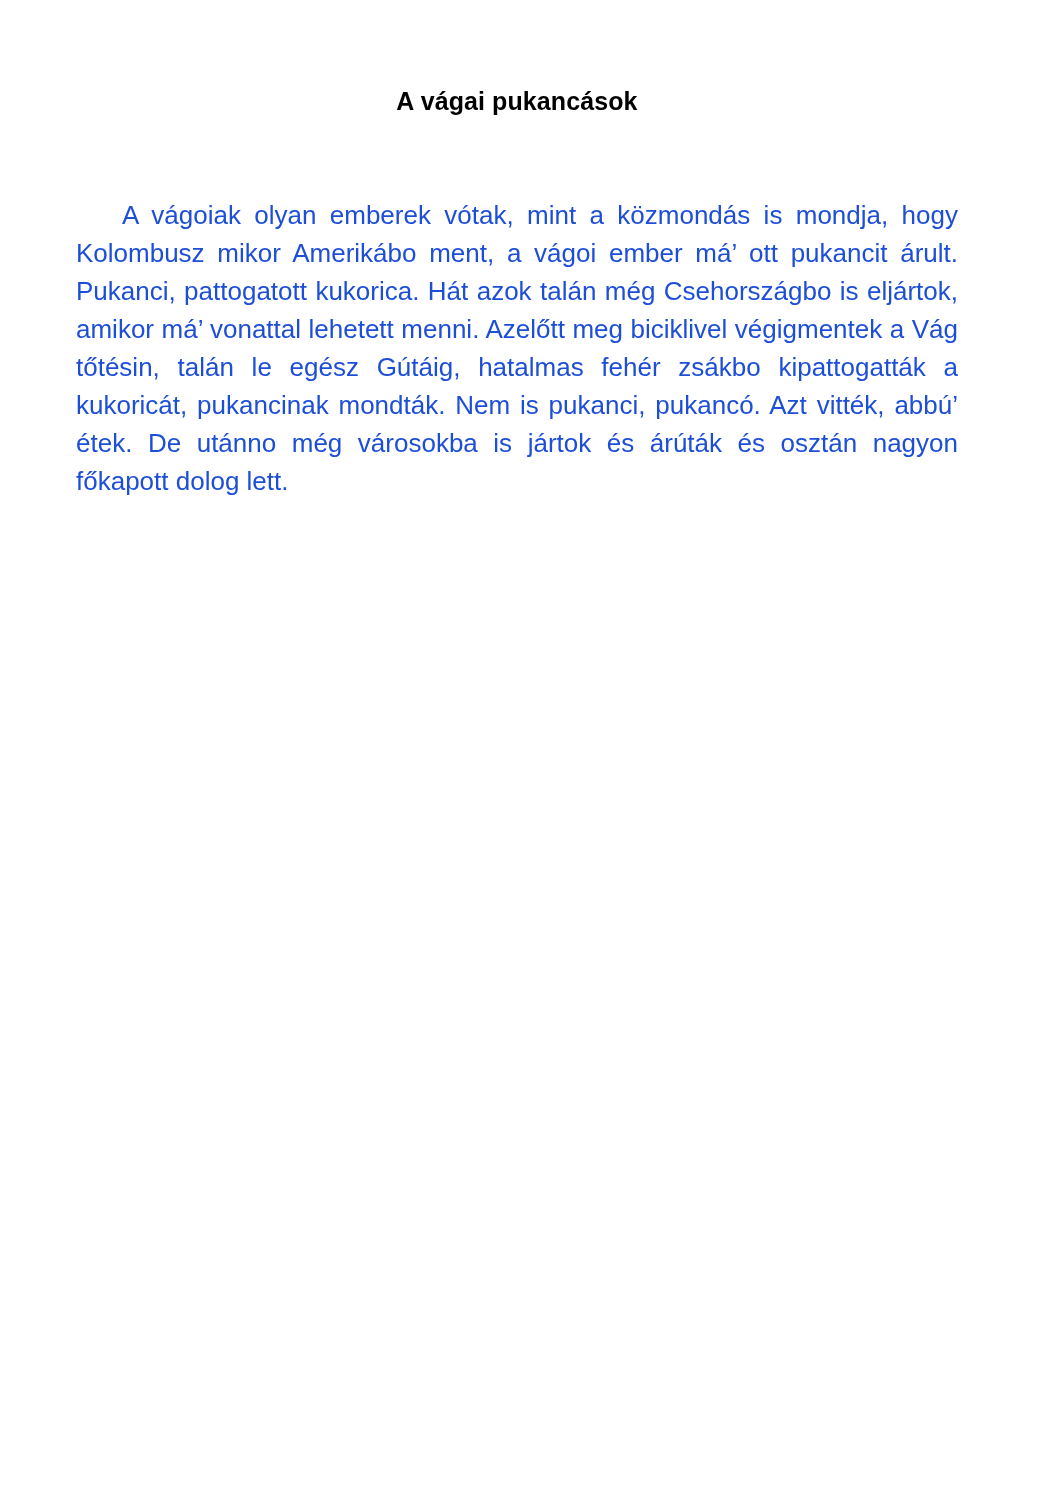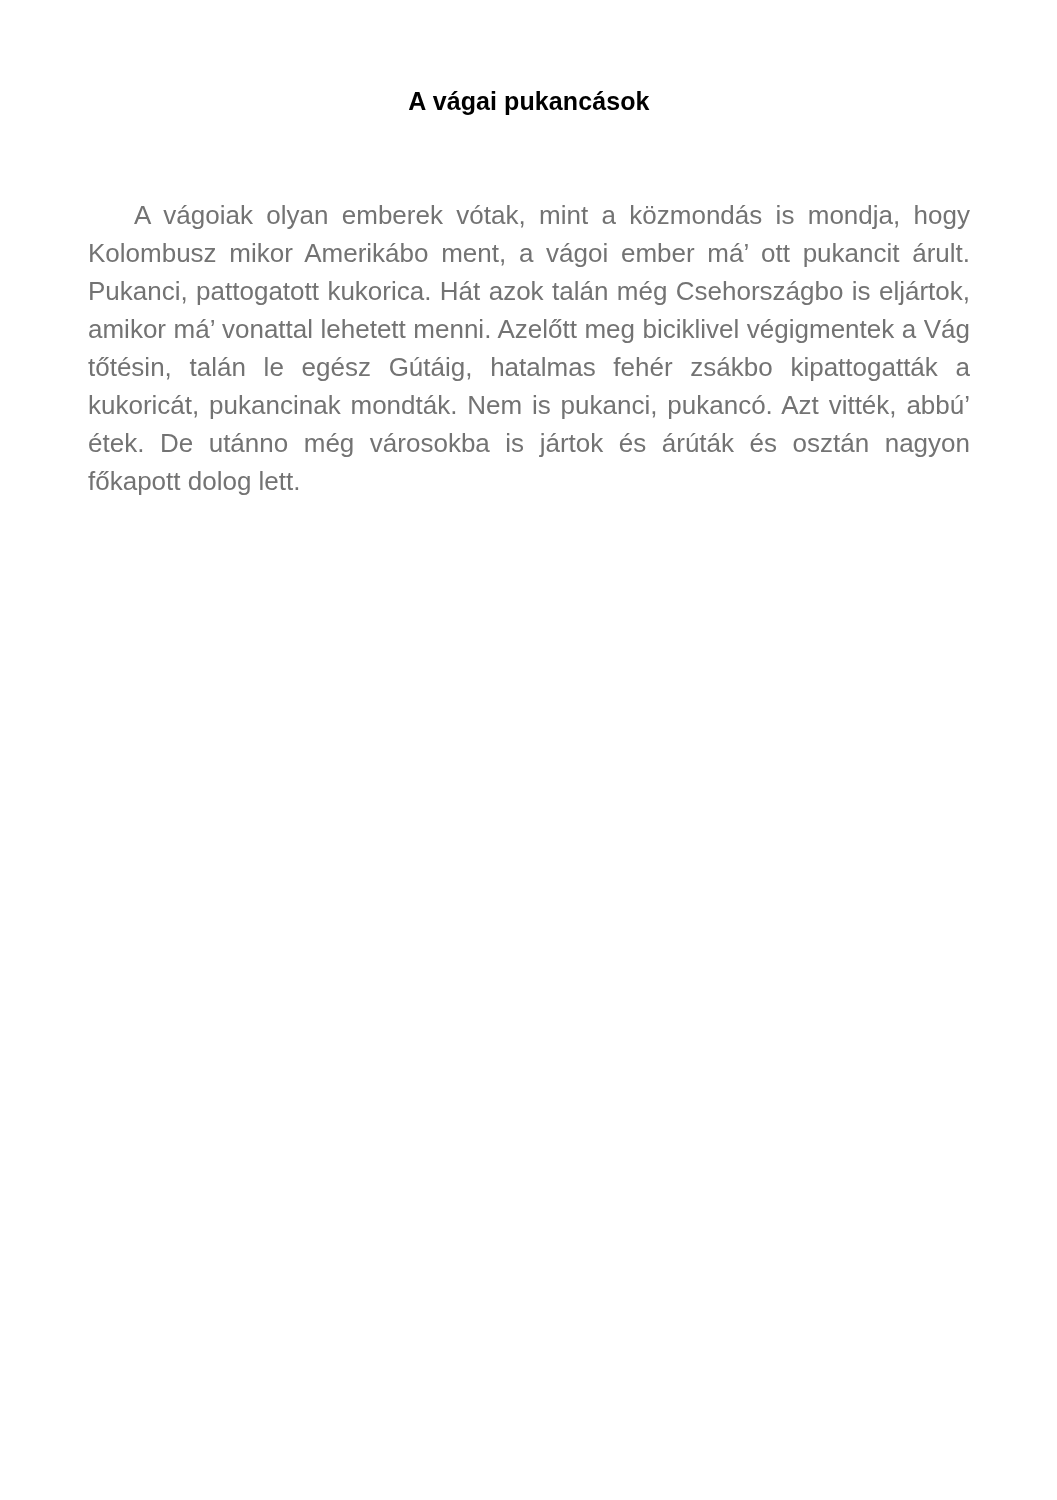--- a/index.html
+++ b/index.html
@@ -12,21 +12,21 @@
     position: relative;
     width: 1057px;
     height: 1500px;
     margin: 0 auto;
     background: #ffffff;
     box-sizing: border-box;
     overflow: hidden;
   }
   .doc-body {
     position: absolute;
-    left: 88px;
+    left: 76px;
     top: 84px;
     width: 882px;
   }
   .doc-title {
     font-family: "Liberation Sans", sans-serif;
     font-weight: bold;
     font-size: 25px;
     line-height: 34px;
     color: #000000;
     text-align: center;
@@ -34,21 +34,21 @@
     letter-spacing: 0.1px;
   }
   .title-gap {
     height: 78px;
   }
   .doc-paragraph {
     font-family: "Liberation Sans", sans-serif;
     font-weight: normal;
     font-size: 26px;
     line-height: 38px;
-    color: #737373;
+    color: #1d4ed8;
     text-align: justify;
     text-justify: inter-word;
     text-indent: 46px;
     margin: 0;
     hyphens: none;
     -webkit-hyphens: none;
     word-spacing: 0px;
   }
   .doc-paragraph + .doc-paragraph {
     margin-top: 0;

